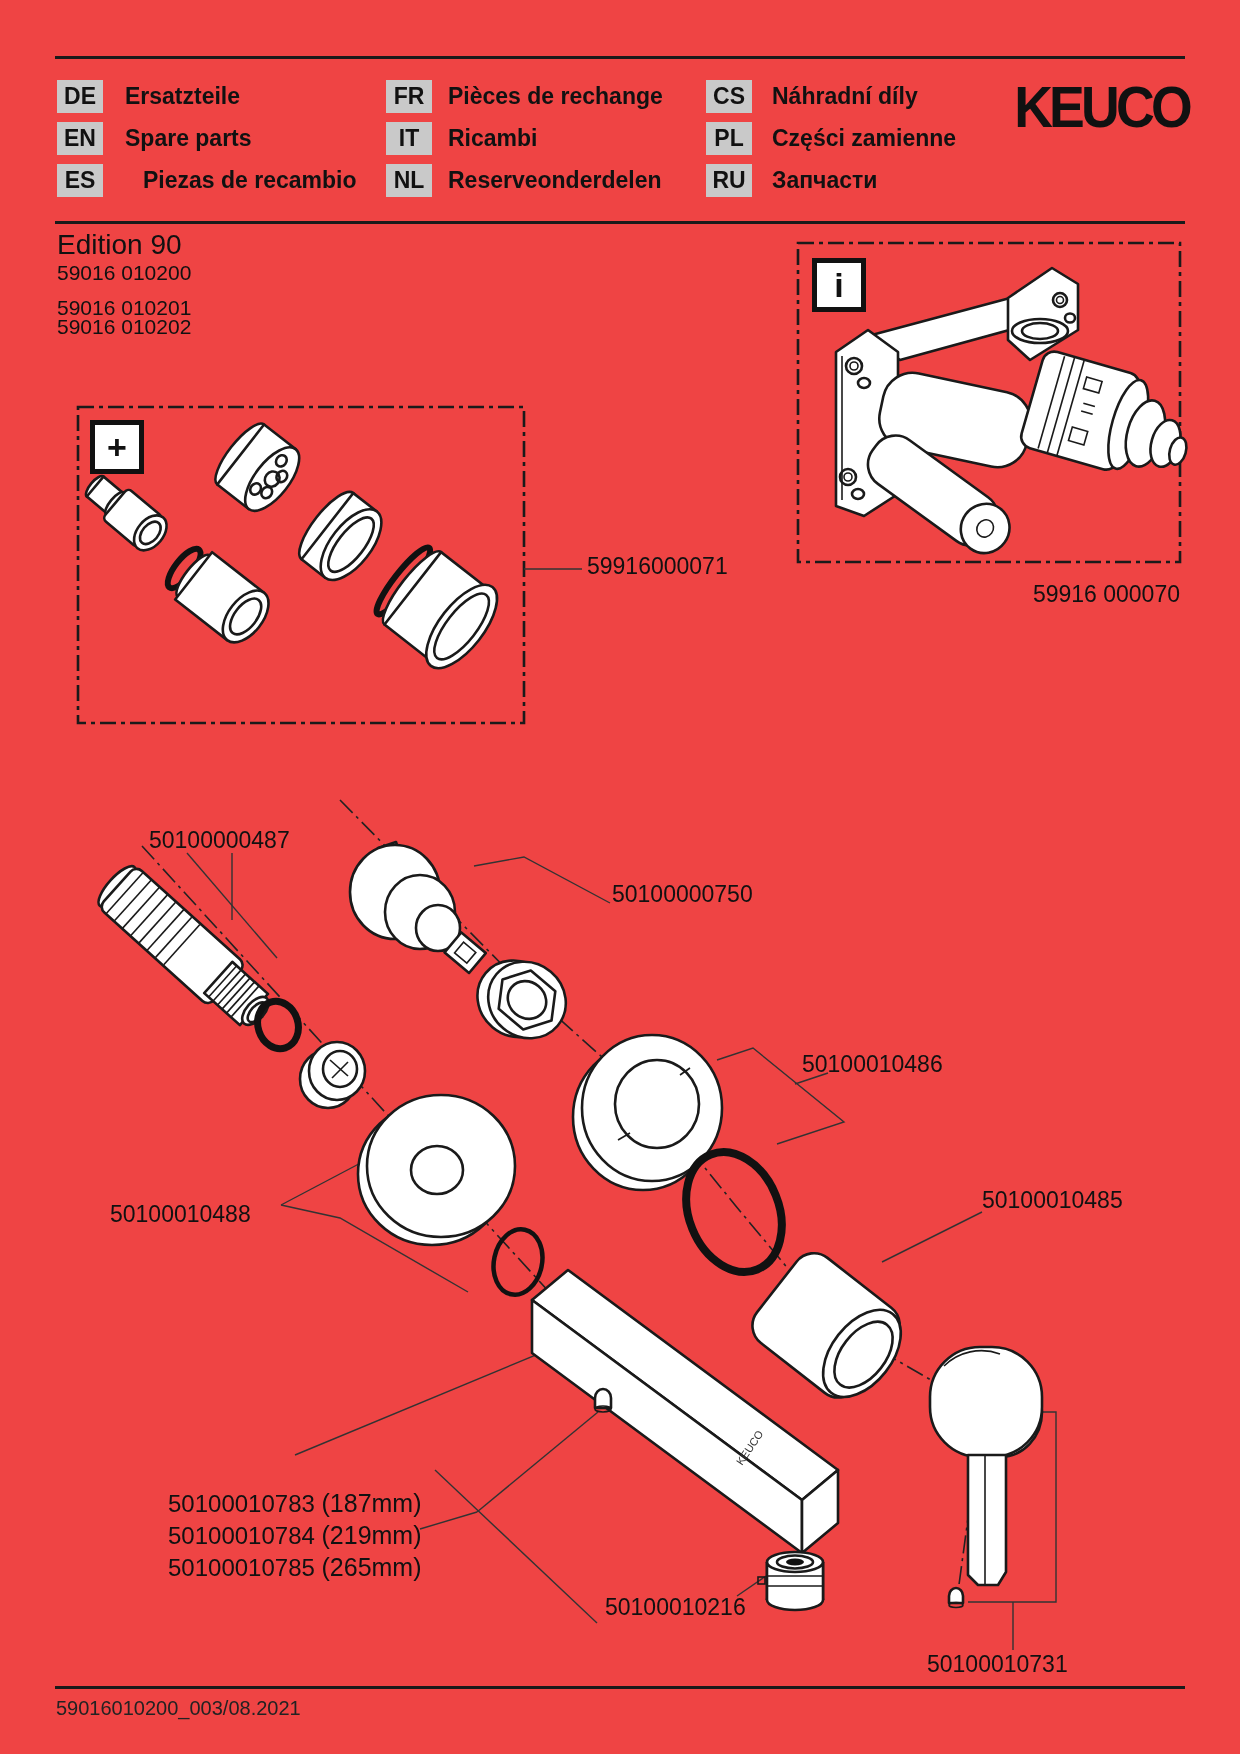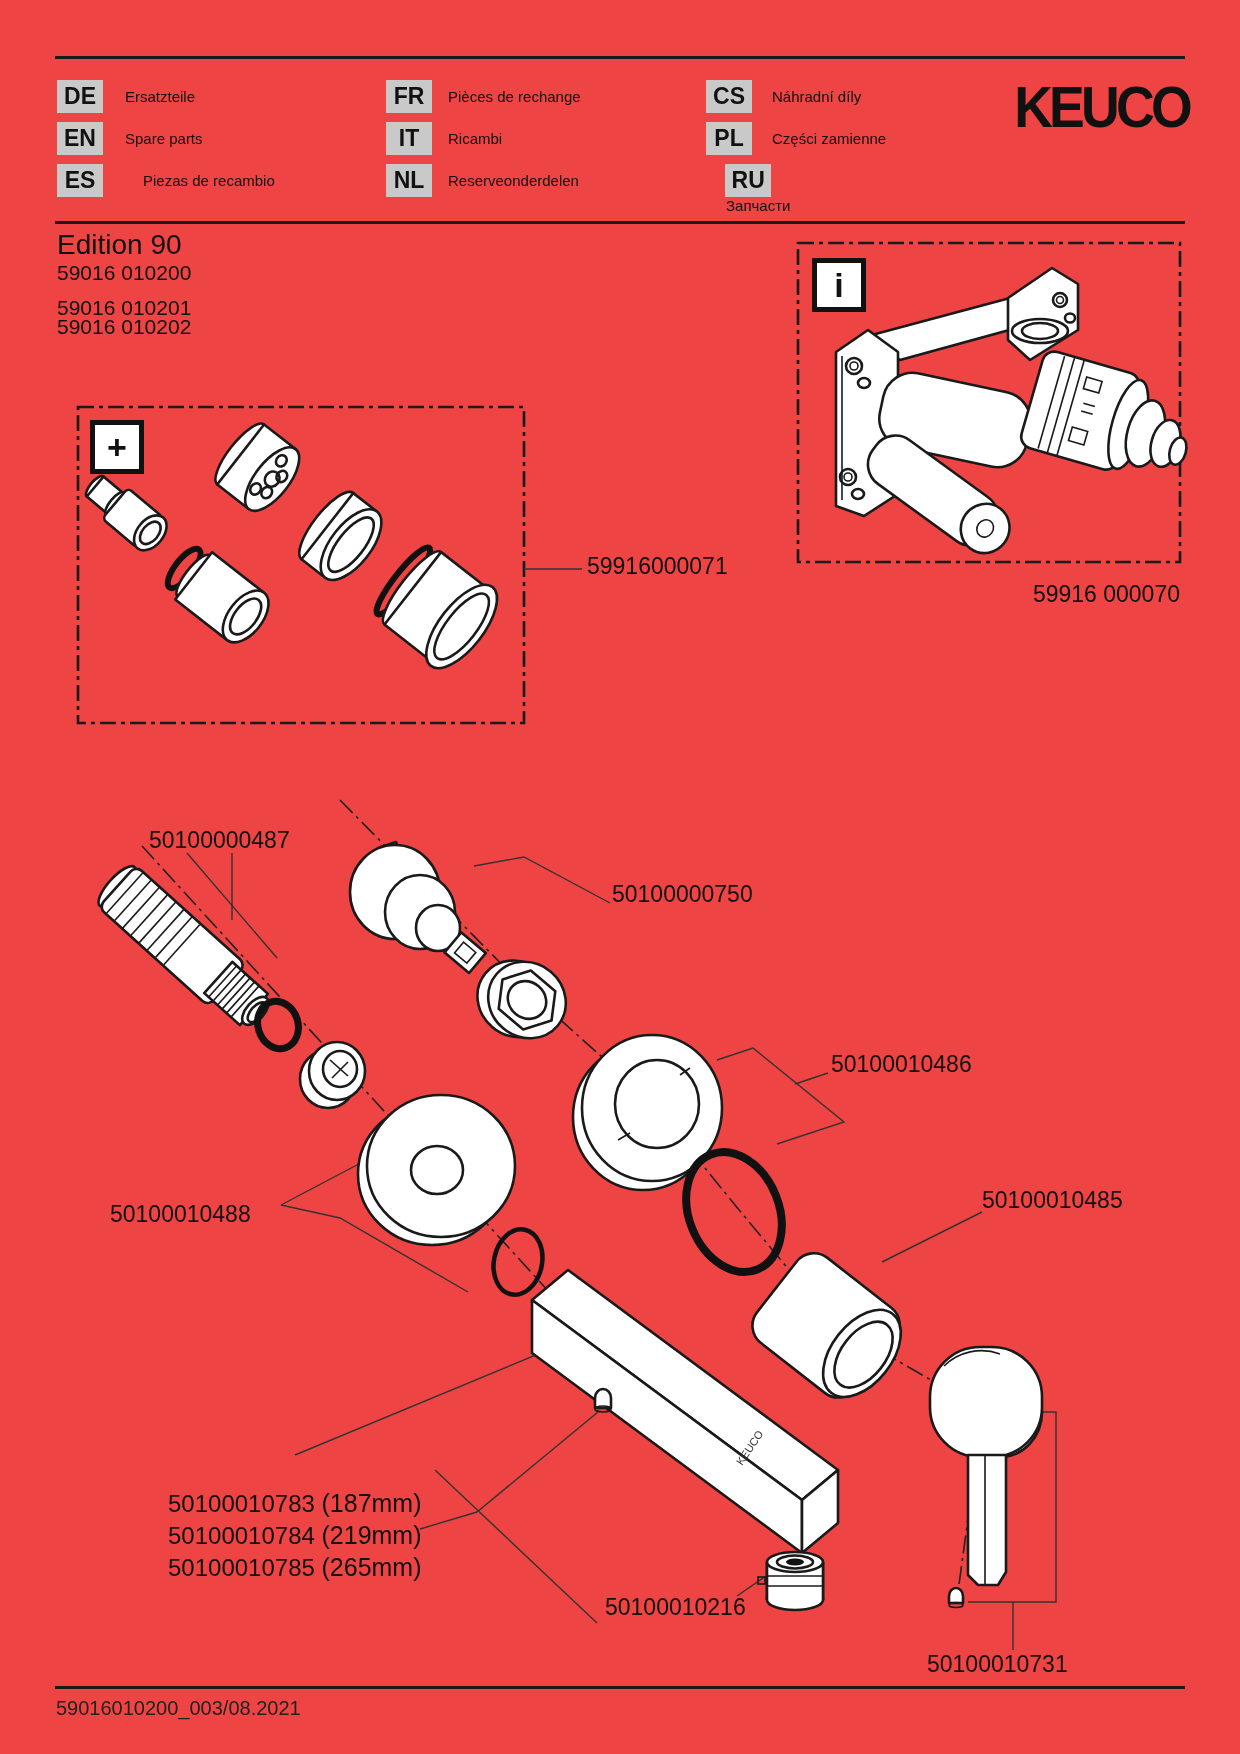--- a/index.html
+++ b/index.html
@@ -2,21 +2,21 @@
 <html><head>
 <meta charset="utf-8">
 <style>
   html,body{margin:0;padding:0;background:#fff;}
   #page{position:relative;width:1240px;height:1754px;background:#ef4444;overflow:hidden;
         font-family:"Liberation Sans", sans-serif;color:#111;}
   .rule{position:absolute;background:#1a1a1a;height:3px;}
   .lang-row{position:absolute;display:flex;align-items:center;}
   .lang-badge{display:inline-block;width:46px;height:33px;line-height:33px;text-align:center;
         background:#c9c9c9;color:#111;font-weight:bold;font-size:23px;}
-  .lang-label{font-weight:normal;font-size:15px;white-space:nowrap;}
+  .lang-label{font-weight:bold;font-size:23px;white-space:nowrap;}
   .g1 .lang-label{margin-left:22px}.g2 .lang-label{margin-left:16px}.g3 .lang-label{margin-left:20px}
   #brand{position:absolute;top:74px;right:51px;font-size:57px;font-weight:bold;letter-spacing:-4px;
         transform:scaleX(.94);transform-origin:right;}
   #series-title{position:absolute;left:57px;top:229px;font-size:28px;font-weight:normal;}
   .variant{position:absolute;left:57px;font-size:21px;}
   .plabel{position:absolute;font-size:23px;white-space:nowrap;}
   .plabel.bold{font-weight:normal;}
   .spout-row{position:absolute;left:168px;font-size:24px;white-space:nowrap;}
   .spout-row .mm{font-size:25px;}
   .icon-box{position:absolute;width:44px;height:44px;border:5px solid #111;background:#fff;
@@ -64,21 +64,21 @@
       <span class="lang-label">Reserveonderdelen</span>
     </div>
   <div class="lang-row g3" style="left:706px;top:80px;">
       <span class="lang-badge">CS</span>
       <span class="lang-label">Náhradní díly</span>
     </div>
   <div class="lang-row g3" style="left:706px;top:122px;">
       <span class="lang-badge">PL</span>
       <span class="lang-label">Części zamienne</span>
     </div>
-  <div class="lang-row g3" style="left:706px;top:164px;flex-direction:column;">
+  <div class="lang-row g3" style="left:706px;top:164px;">
       <span class="lang-badge">RU</span>
       <span class="lang-label">Запчасти</span>
     </div>
 
   <div id="brand">KEUCO</div>
 
   <div id="series-title">Edition 90</div>
   <div class="variant" style="top:261px;">59016 010200</div>
   <div class="variant" style="top:296px;">59016 010201</div>
   <div class="variant" style="top:315px;">59016 010202</div>
@@ -312,21 +312,21 @@
     </div>
   <div class="icon-box" style="left:812px;top:258px;">
       <span>i</span>
     </div>
 
   <div class="plabel" style="left:587px;top:553px;">59916000071</div>
   <div class="plabel bold" style="right:60px;top:581px;">59916 000070</div>
 
   <div class="plabel" style="left:149px;top:827px;">50100000487</div>
   <div class="plabel" style="left:612px;top:881px;">50100000750</div>
-  <div class="plabel" style="left:831px;top:1051px;">50100010486</div>
+  <div class="plabel" style="left:802px;top:1051px;">50100010486</div>
   <div class="plabel" style="left:982px;top:1187px;">50100010485</div>
   <div class="plabel" style="left:110px;top:1201px;">50100010488</div>
 
   <div class="spout-row" style="top:1489px;"><span>50100010783</span> <span class="mm">(187mm)</span></div>
   <div class="spout-row" style="top:1521px;"><span>50100010784</span> <span class="mm">(219mm)</span></div>
   <div class="spout-row" style="top:1553px;"><span>50100010785</span> <span class="mm">(265mm)</span></div>
 
   <div class="plabel" style="left:605px;top:1594px;">50100010216</div>
   <div class="plabel" style="left:927px;top:1651px;">50100010731</div>
 

